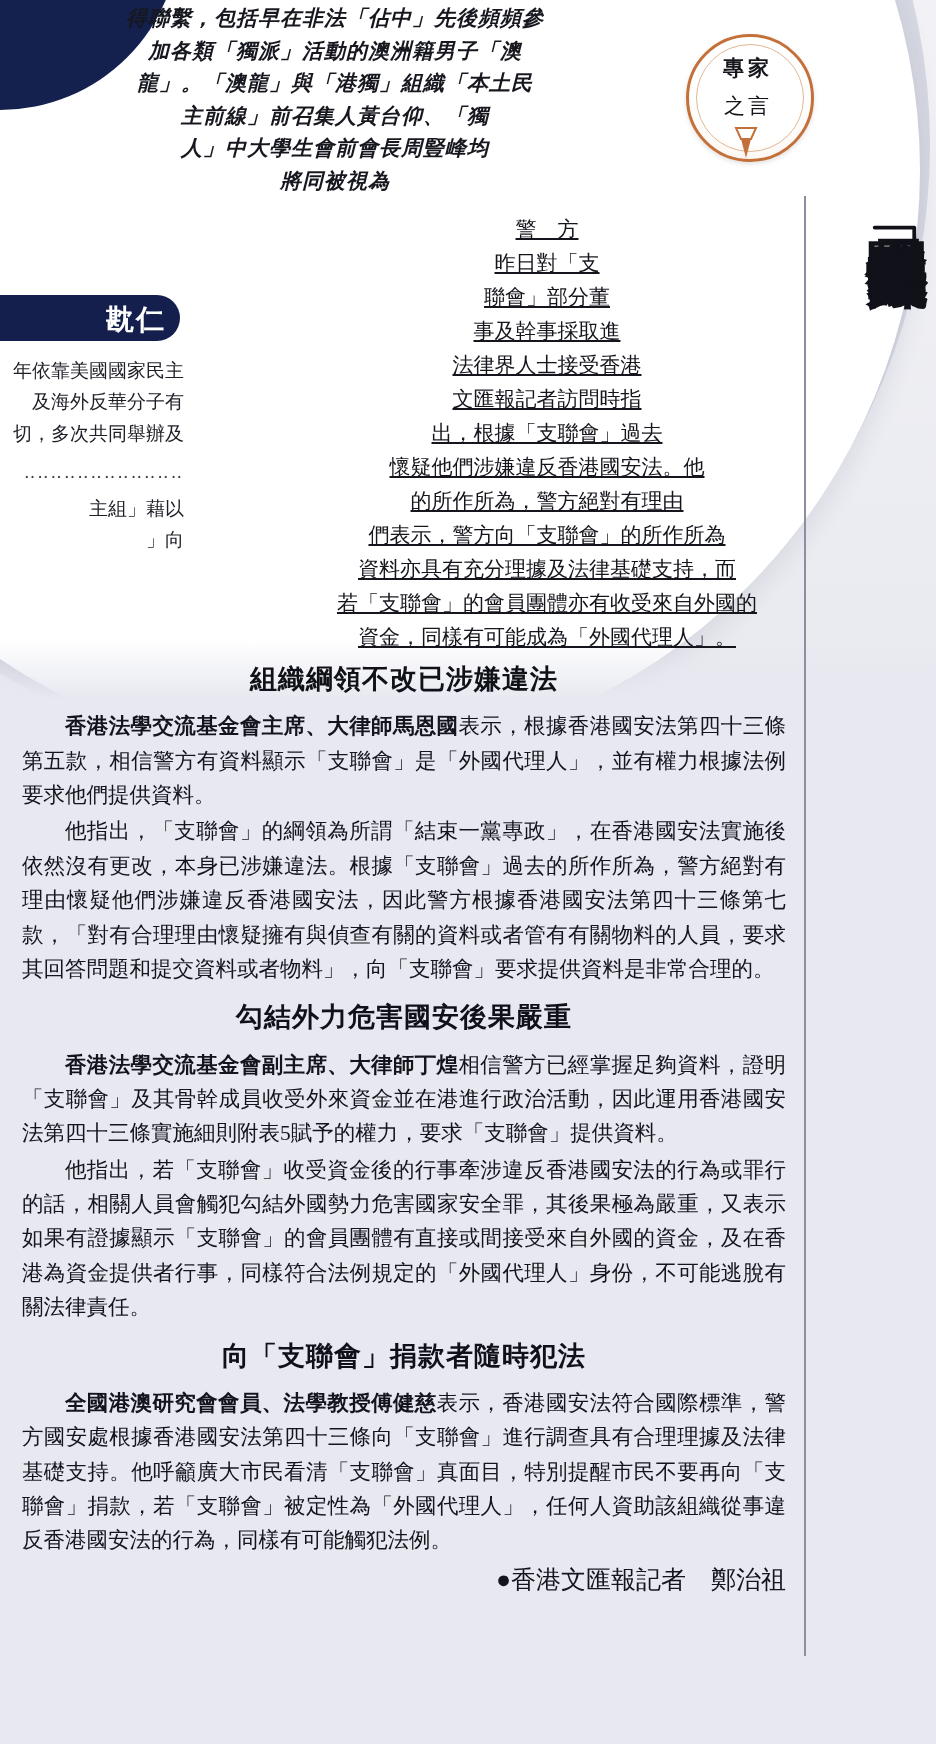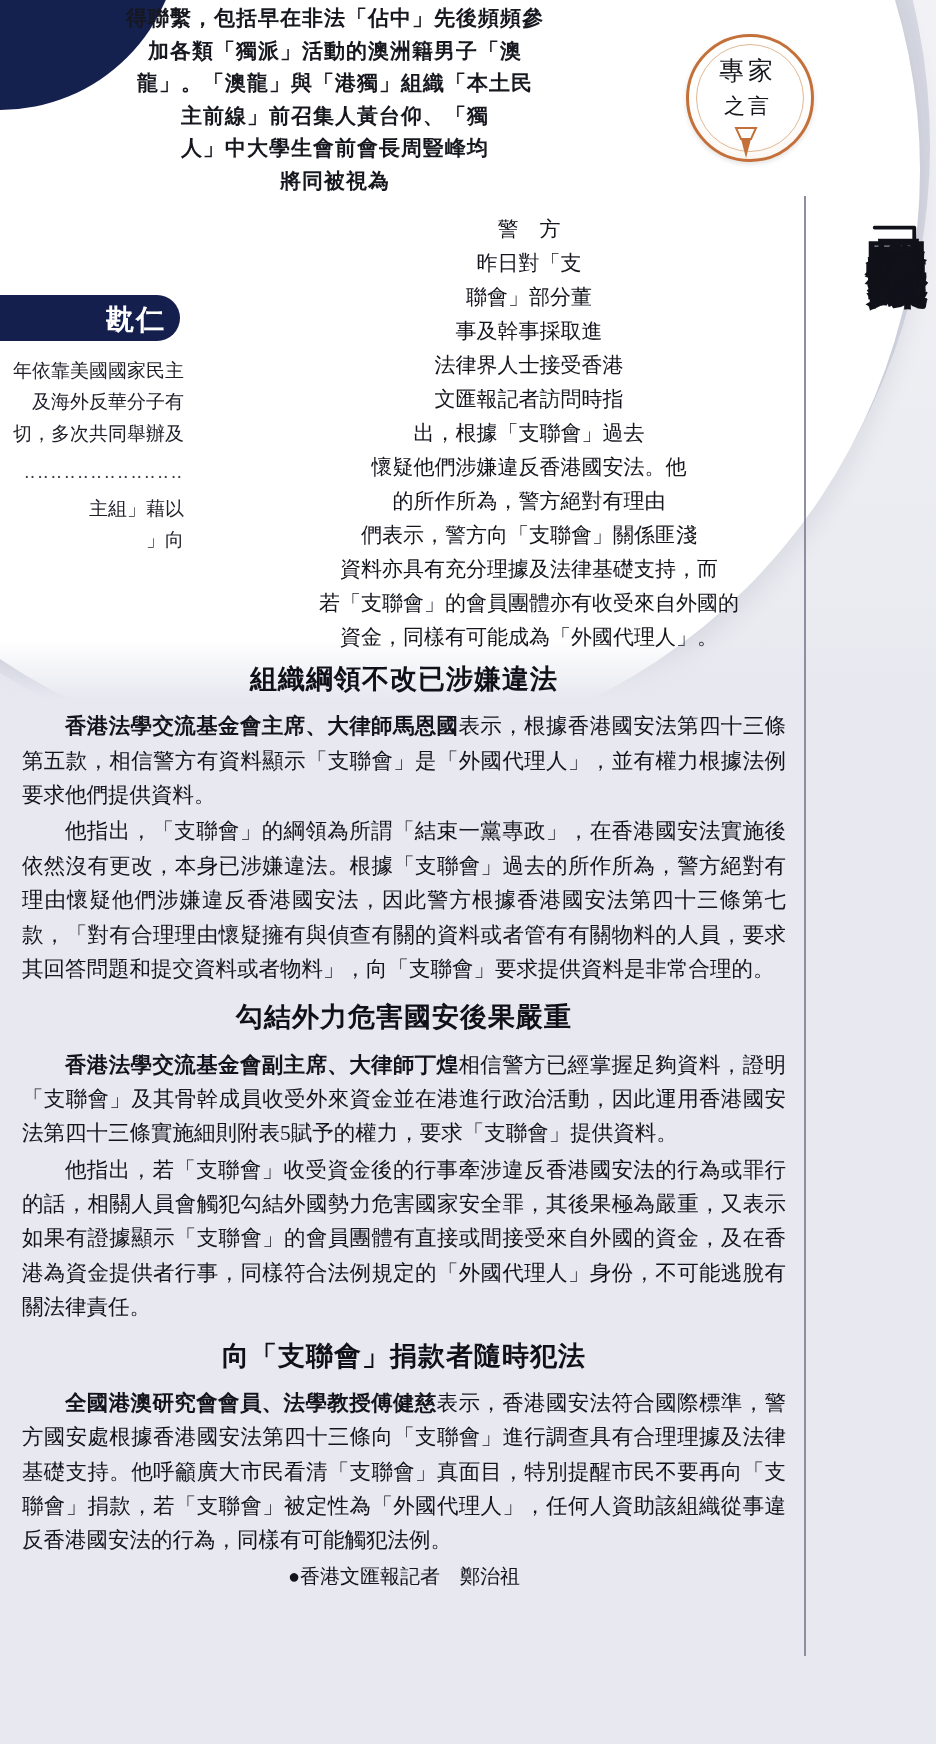--- a/index.html
+++ b/index.html
@@ -67,21 +67,21 @@
     top: 2px;
     width: 530px;
     text-align: center;
     font-size: 21px;
     font-weight: bold;
     line-height: 1.55;
     letter-spacing: 1px;
     color: #17181f;
     z-index: 6;
   }
-  .teaser div { white-space: nowrap; }
+  .teaser div { white-space: nowrap; font-style: italic; }
 
   
   .seal {
     position: absolute;
     right: 122px;
     top: 28px;
     width: 132px;
     height: 150px;
     z-index: 7;
   }
@@ -101,22 +101,22 @@
     position: absolute;
     left: 7px; top: 7px; right: 7px; bottom: 7px;
     border-radius: 50%;
     border: 1px solid #e0b793;
   }
   .seal .t1 {
     position: absolute;
     left: 0; right: 0;
     top: 26px;
     text-align: center;
-    font-size: 25px;
-    font-weight: normal;
+    font-size: 21px;
+    font-weight: bold;
     letter-spacing: 4px;
     color: #15161c;
   }
   .seal .t2 {
     position: absolute;
     left: 0; right: 0;
     top: 64px;
     text-align: center;
     font-size: 21px;
     font-weight: normal;
@@ -199,29 +199,30 @@
   .leftcol .dots {
     margin: 10px 0 6px 0;
     letter-spacing: 2px;
     color: #3a3b44;
     font-size: 17px;
   }
 
   
   .lede {
     position: absolute;
-    right: 157px;
+    right: 139px;
     top: 212px;
     width: 500px;
     z-index: 6;
     font-size: 21px;
     line-height: 1.62;
     text-align: justify;
     text-align-last: center;
     color: #15161d;
+    text-decoration: underline;
   }
   .lede .l { display: block; text-align: center; white-space: nowrap; }
 
   
   .article {
     position: absolute;
     left: 22px;
     right: 150px;
     top: 648px;
     z-index: 6;
@@ -238,22 +239,22 @@
     color: #0f1018;
   }
   .para {
     margin: 0 0 2px 0;
     text-align: justify;
     text-indent: 2em;
   }
   .lead-name { font-weight: bold; }
   .byline {
     margin-top: 0;
-    text-align: center;
-    font-size: 20px;
+    text-align: right;
+    font-size: 25px;
     color: #14151c;
   }
 </style>
 </head>
 <body>
 
 <div class="page">
 
   <div class="bg-grey-sweep"></div>
   <div class="bg-white-sweep"></div>
@@ -302,21 +303,21 @@
   <div class="lede">
     <span class="l">警　方</span>
     <span class="l">昨日對「支</span>
     <span class="l">聯會」部分董</span>
     <span class="l">事及幹事採取進</span>
     <span class="l">法律界人士接受香港</span>
     <span class="l">文匯報記者訪問時指</span>
     <span class="l">出，根據「支聯會」過去</span>
     <span class="l">懷疑他們涉嫌違反香港國安法。他</span>
     <span class="l">的所作所為，警方絕對有理由</span>
-    <span class="l">們表示，警方向「支聯會」關係匪淺</span>
+    <span class="l">們表示，警方向「支聯會」的所作所為</span>
     <span class="l">資料亦具有充分理據及法律基礎支持，而</span>
     <span class="l">若「支聯會」的會員團體亦有收受來自外國的</span>
     <span class="l">資金，同樣有可能成為「外國代理人」。</span>
   </div>
 
   <div class="article">
 
     <div class="sec-head">組織綱領不改已涉嫌違法</div>
     <p class="para"><span class="lead-name">香港法學交流基金會主席、大律師馬恩國</span><span>表示，根據香港國安法第四十三條第五款，相信警方有資料顯示「支聯會」是「外國代理人」，並有權力根據法例要求他們提供資料。</span></p>
     <p class="para"><span>他指出，「支聯會」的綱領為所謂「結束一黨專政」，在香港國安法實施後依然沒有更改，本身已涉嫌違法。根據「支聯會」過去的所作所為，警方絕對有理由懷疑他們涉嫌違反香港國安法，因此警方根據香港國安法第四十三條第七款，「對有合理理由懷疑擁有與偵查有關的資料或者管有有關物料的人員，要求其回答問題和提交資料或者物料」，向「支聯會」要求提供資料是非常合理的。</span></p>

